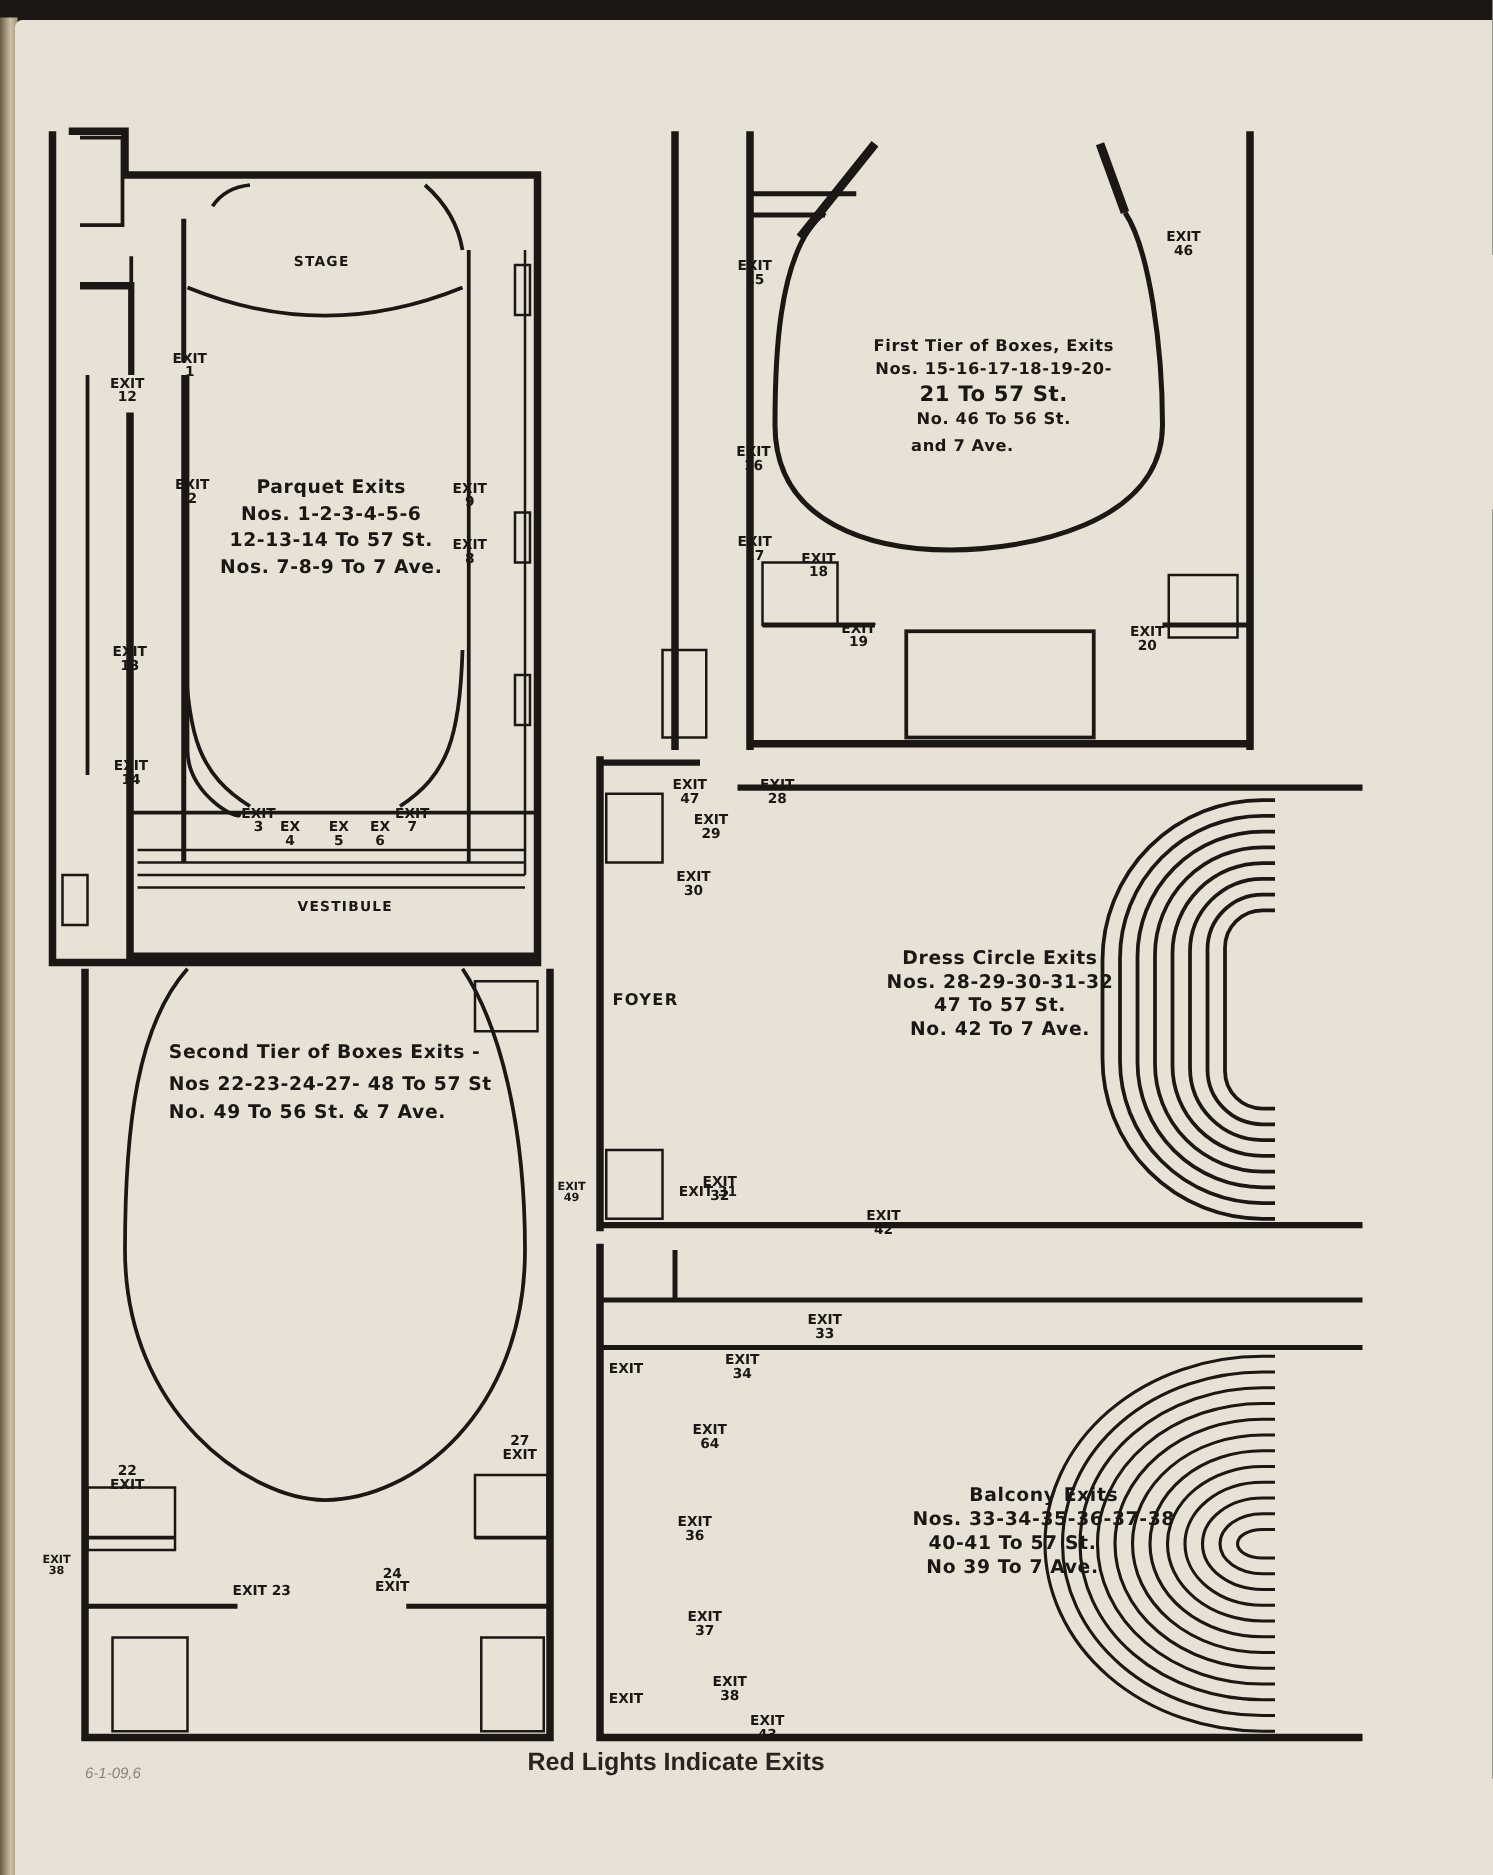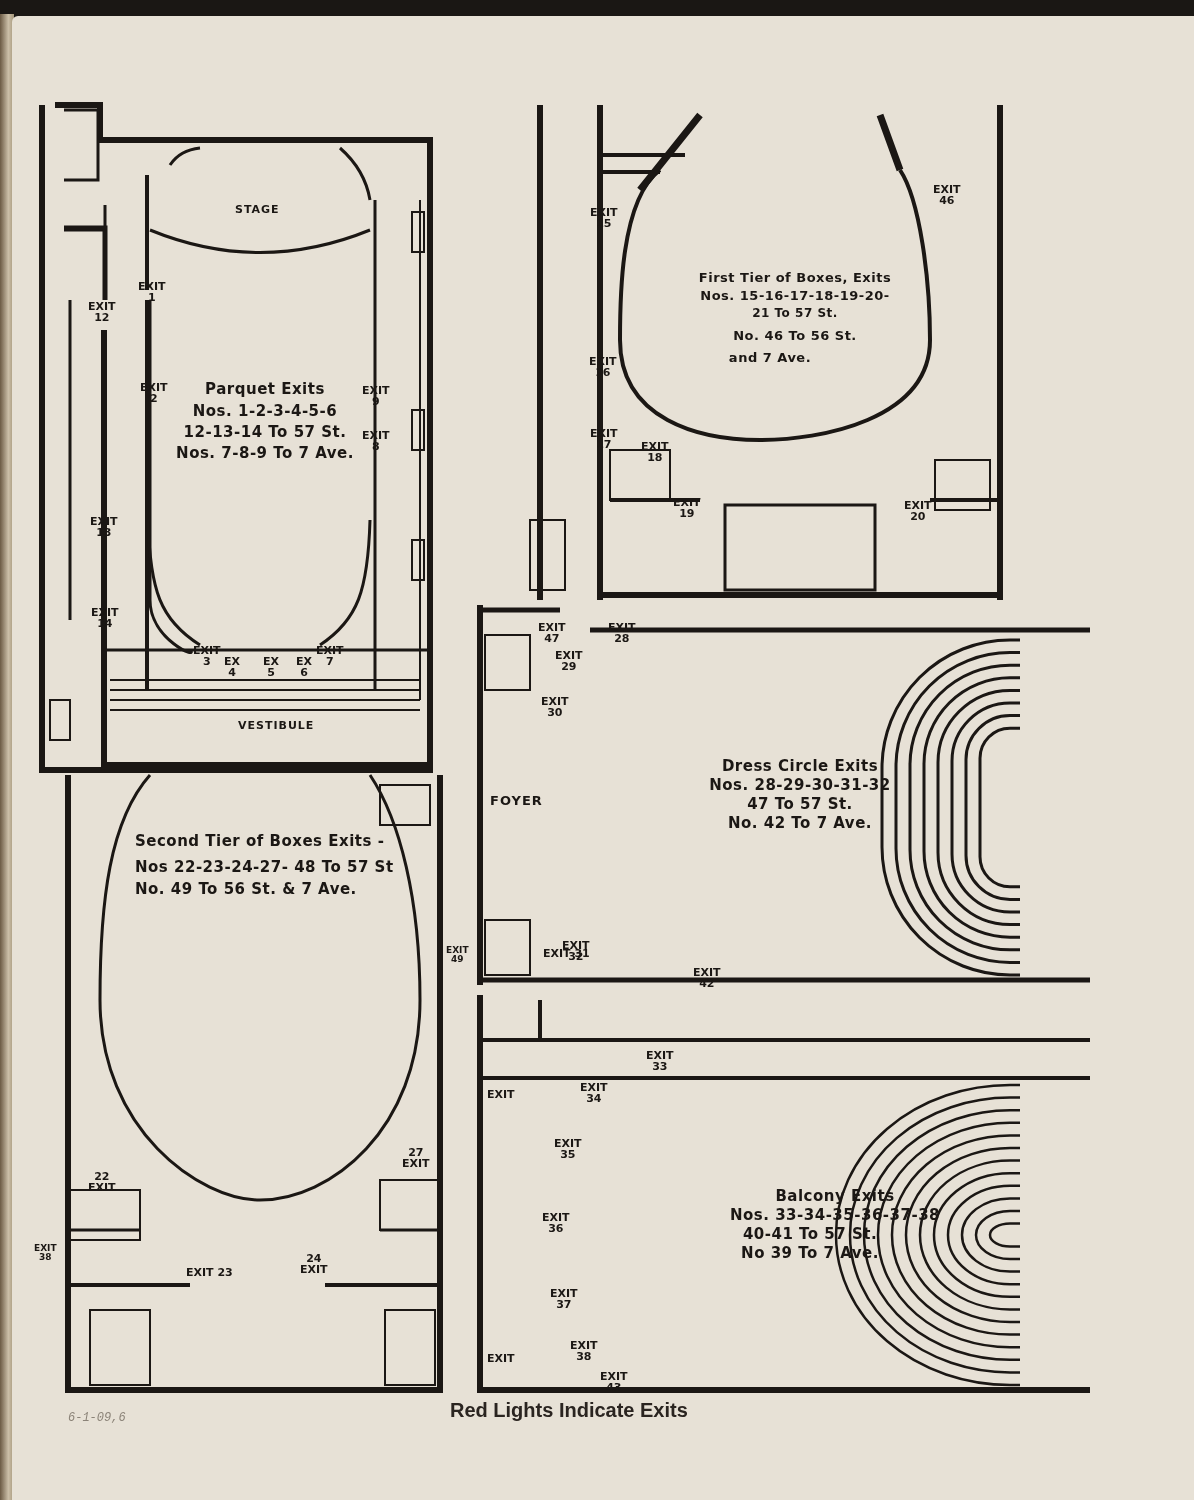--- a/index.html
+++ b/index.html
@@ -4,21 +4,21 @@
 <style>
   html,body{margin:0;padding:0;}
   body{width:1194px;height:1500px;background:#1a1714;position:relative;overflow:hidden;font-family:"DejaVu Sans",sans-serif;}
   .binding{position:absolute;left:0;top:14px;width:14px;height:1486px;background:linear-gradient(90deg,#6b5a44,#cbbfa8 60%,#a49579);}
   .page{position:absolute;left:12px;top:16px;width:1182px;height:1484px;background:#e7e1d6;border-radius:6px 0 0 0;}
   svg.plan{position:absolute;left:0;top:0;}
   .lbl{position:absolute;color:#1b1714;font-family:"DejaVu Sans",sans-serif;font-weight:bold;white-space:pre;line-height:1;}
   .exit{font-size:11px;text-align:center;}
   .title{font-size:15px;text-align:center;line-height:1.25;font-weight:bold;letter-spacing:0.5px;}
   .caption{font-family:"Liberation Sans",sans-serif;font-size:20px;font-weight:bold;color:#2a2420;}
-  .handnote{font-family:Liberation Mono, monospace;font-size:12px;color:#8b8378;font-style:italic;font-weight:normal;}
+  .handnote{font-family:Liberation Sans, sans-serif;font-size:12px;color:#8b8378;font-style:italic;font-weight:normal;}
   .room{font-size:11px;letter-spacing:1px;}
 </style>
 </head>
 <body>
 
 <div class="binding"></div>
 <div class="page"></div>
 
 <svg class="plan" width="1194" height="1500" stroke="#1b1714" fill="none">
 
@@ -125,21 +125,21 @@
 <div class="lbl exit" style="left:296px;top:656px;"><span>EX</span><br><span>6</span></div>
 <div class="lbl exit" style="left:316px;top:645px;"><span>EXIT</span><br><span>7</span></div>
 <div class="lbl exit" style="left:362px;top:430px;"><span>EXIT</span><br><span>8</span></div>
 <div class="lbl exit" style="left:362px;top:385px;"><span>EXIT</span><br><span>9</span></div>
 <div class="lbl exit" style="left:88px;top:301px;"><span>EXIT</span><br><span>12</span></div>
 <div class="lbl exit" style="left:90px;top:516px;"><span>EXIT</span><br><span>13</span></div>
 <div class="lbl exit" style="left:91px;top:607px;"><span>EXIT</span><br><span>14</span></div>
 
 <div class="lbl title" style="left:690px;top:270px;width:210px;font-size:13px;">First Tier of Boxes, Exits</div>
 <div class="lbl title" style="left:690px;top:288px;width:210px;font-size:13px;">Nos. 15-16-17-18-19-20-</div>
-<div class="lbl title" style="left:690px;top:306px;width:210px;font-size:12px;">21 To 57 St.</div>
+<div class="lbl title" style="left:690px;top:306px;width:210px;font-size:17px;">21 To 57 St.</div>
 <div class="lbl title" style="left:690px;top:328px;width:210px;font-size:13px;">No. 46 To 56 St.</div>
 <div class="lbl title" style="left:690px;top:350px;width:160px;font-size:13px;">and 7 Ave.</div>
 
 <div class="lbl exit" style="left:590px;top:207px;"><span>EXIT</span><br><span>15</span></div>
 <div class="lbl exit" style="left:589px;top:356px;"><span>EXIT</span><br><span>16</span></div>
 <div class="lbl exit" style="left:590px;top:428px;"><span>EXIT</span><br><span>17</span></div>
 <div class="lbl exit" style="left:641px;top:441px;"><span>EXIT</span><br><span>18</span></div>
 <div class="lbl exit" style="left:673px;top:497px;"><span>EXIT</span><br><span>19</span></div>
 <div class="lbl exit" style="left:904px;top:500px;"><span>EXIT</span><br><span>20</span></div>
 <div class="lbl exit" style="left:933px;top:184px;"><span>EXIT</span><br><span>46</span></div>
@@ -169,22 +169,22 @@
 <div class="lbl exit" style="left:562px;top:940px;"><span>EXIT</span><br><span>32</span></div>
 <div class="lbl exit" style="left:693px;top:967px;"><span>EXIT</span><br><span>42</span></div>
 
 <div class="lbl title" style="left:710px;top:1187px;width:250px;">Balcony Exits</div>
 <div class="lbl title" style="left:710px;top:1206px;width:250px;">Nos. 33-34-35-36-37-38</div>
 <div class="lbl title" style="left:710px;top:1225px;width:200px;">40-41 To 57 St.</div>
 <div class="lbl title" style="left:710px;top:1244px;width:200px;">No 39 To 7 Ave.</div>
 
 <div class="lbl exit" style="left:646px;top:1050px;"><span>EXIT</span><br><span>33</span></div>
 <div class="lbl exit" style="left:580px;top:1082px;"><span>EXIT</span><br><span>34</span></div>
-<div class="lbl exit" style="left:554px;top:1138px;"><span>EXIT</span><br><span>35</span></div>
+<div class="lbl exit" style="left:554px;top:1138px;"><span>EXIT</span><br><span>64</span></div>
 <div class="lbl exit" style="left:542px;top:1212px;"><span>EXIT</span><br><span>36</span></div>
 <div class="lbl exit" style="left:550px;top:1288px;"><span>EXIT</span><br><span>37</span></div>
 <div class="lbl exit" style="left:570px;top:1340px;"><span>EXIT</span><br><span>38</span></div>
 <div class="lbl exit" style="left:600px;top:1371px;"><span>EXIT</span><br><span>43</span></div>
 <div class="lbl exit" style="left:487px;top:1089px;">EXIT</div>
 <div class="lbl exit" style="left:487px;top:1353px;">EXIT</div>
 
-<div class="lbl caption" style="left:422px;top:1400px;margin-left:28px;">Red Lights Indicate Exits</div>
+<div class="lbl caption" style="left:422px;top:1400px;">Red Lights Indicate Exits</div>
 <div class="lbl handnote" style="left:68px;top:1412px;">6-1-09,6</div>
 
 </body></html>

